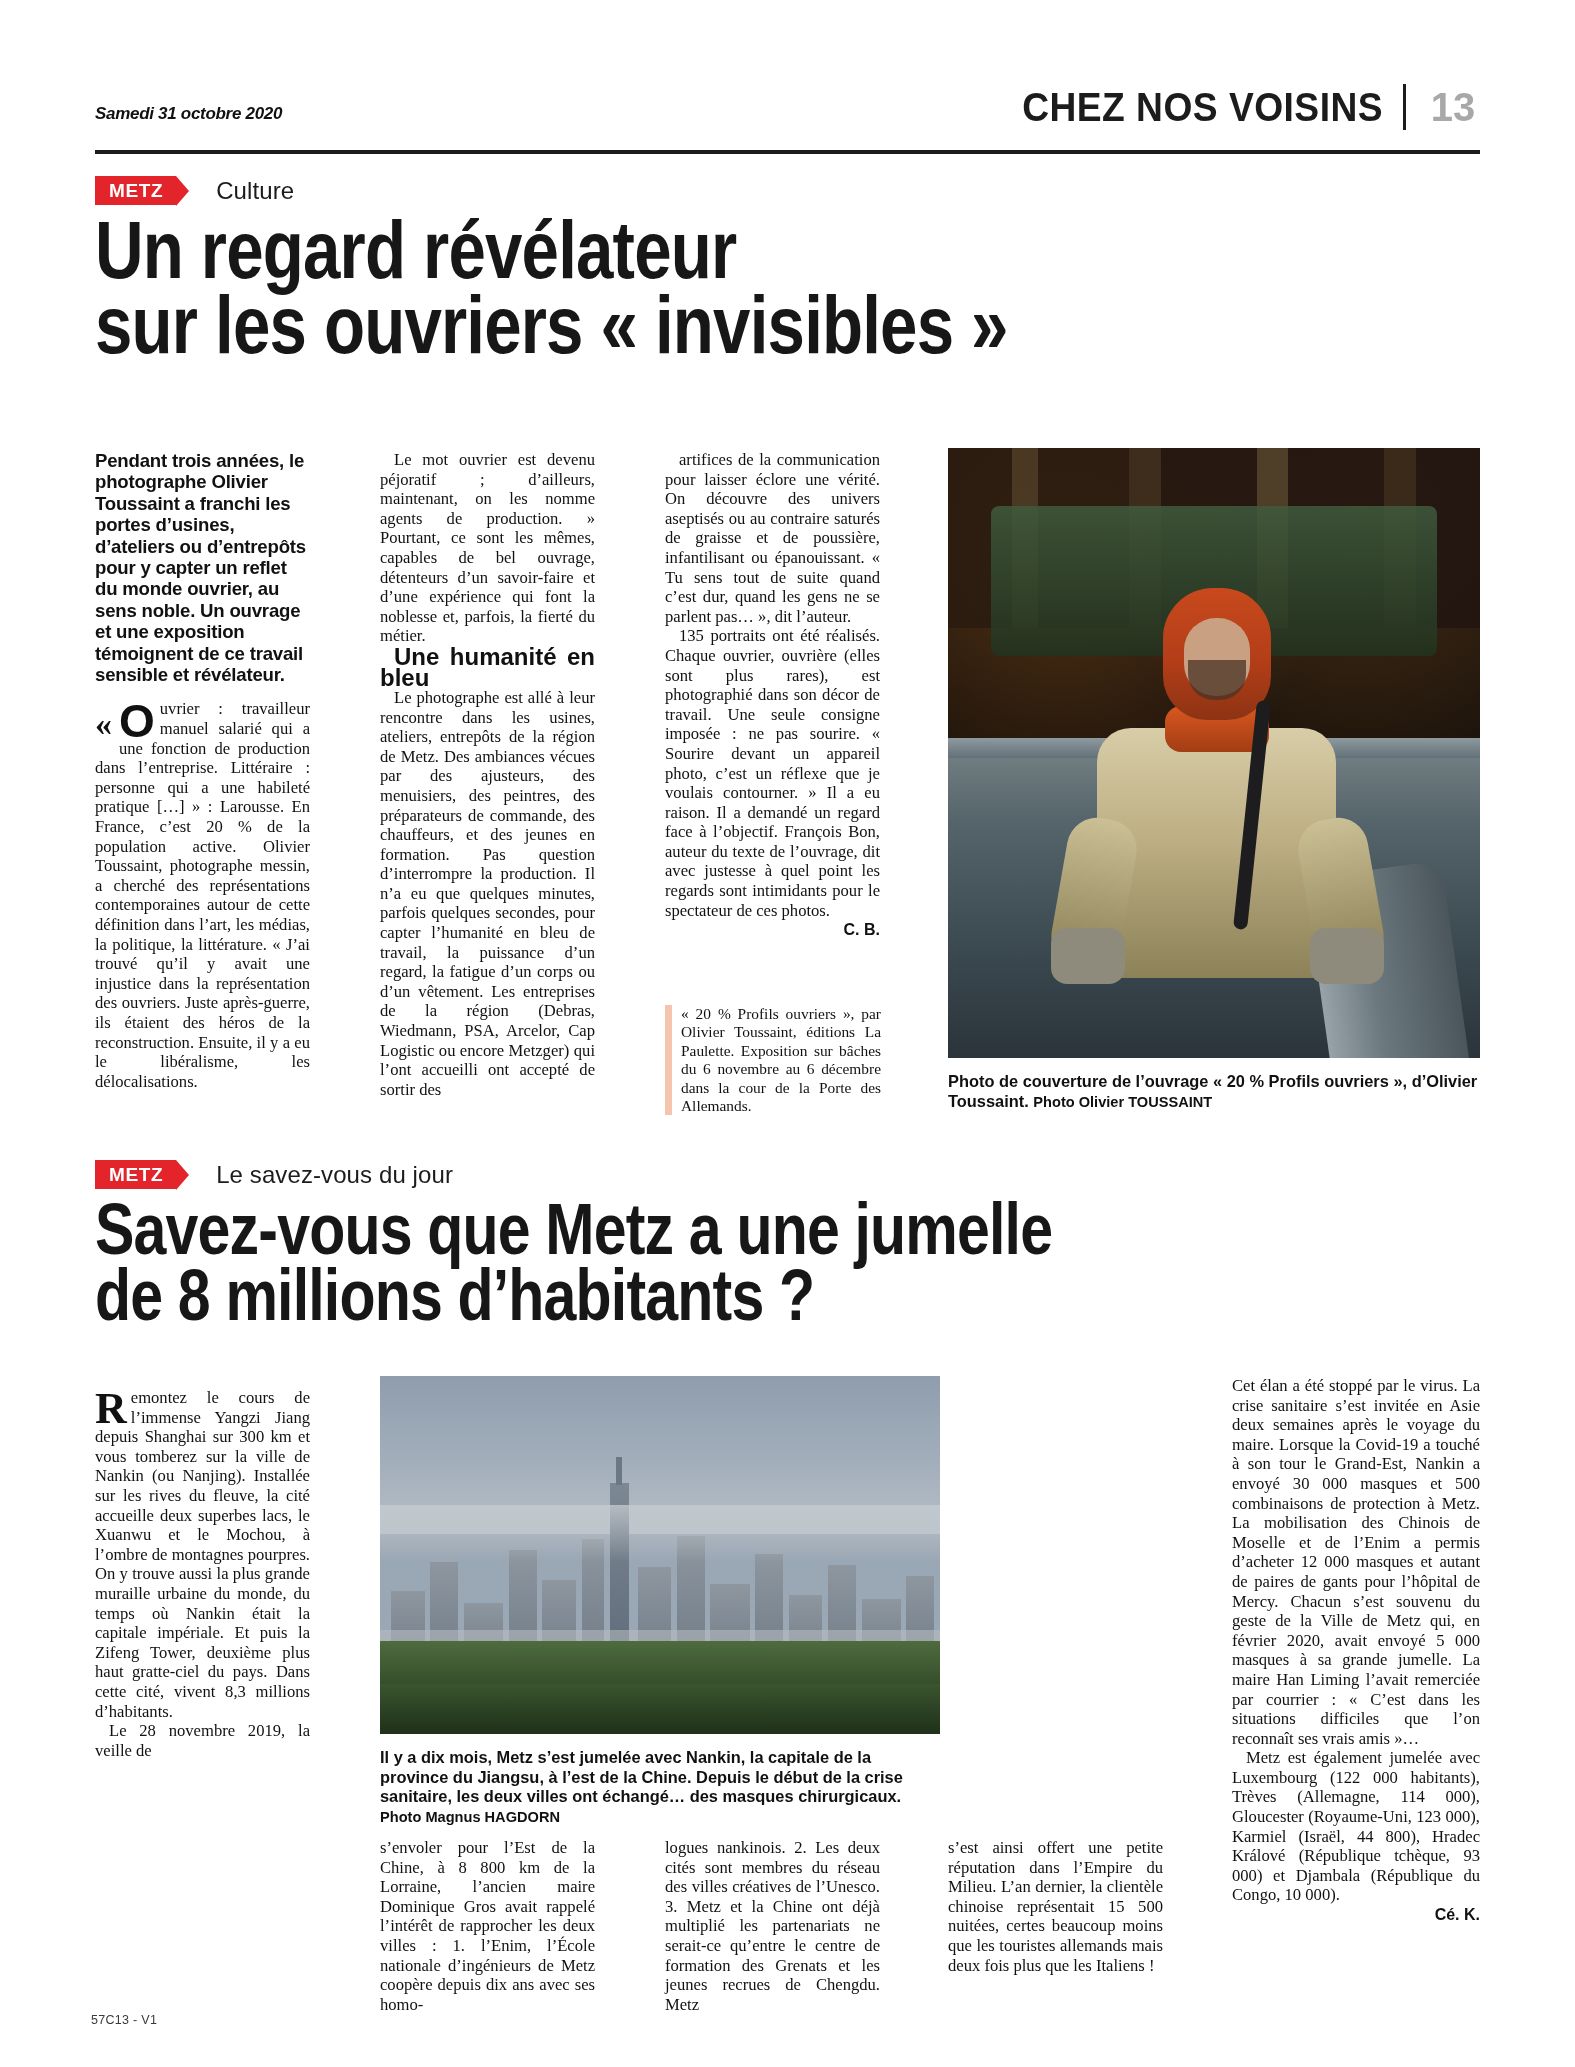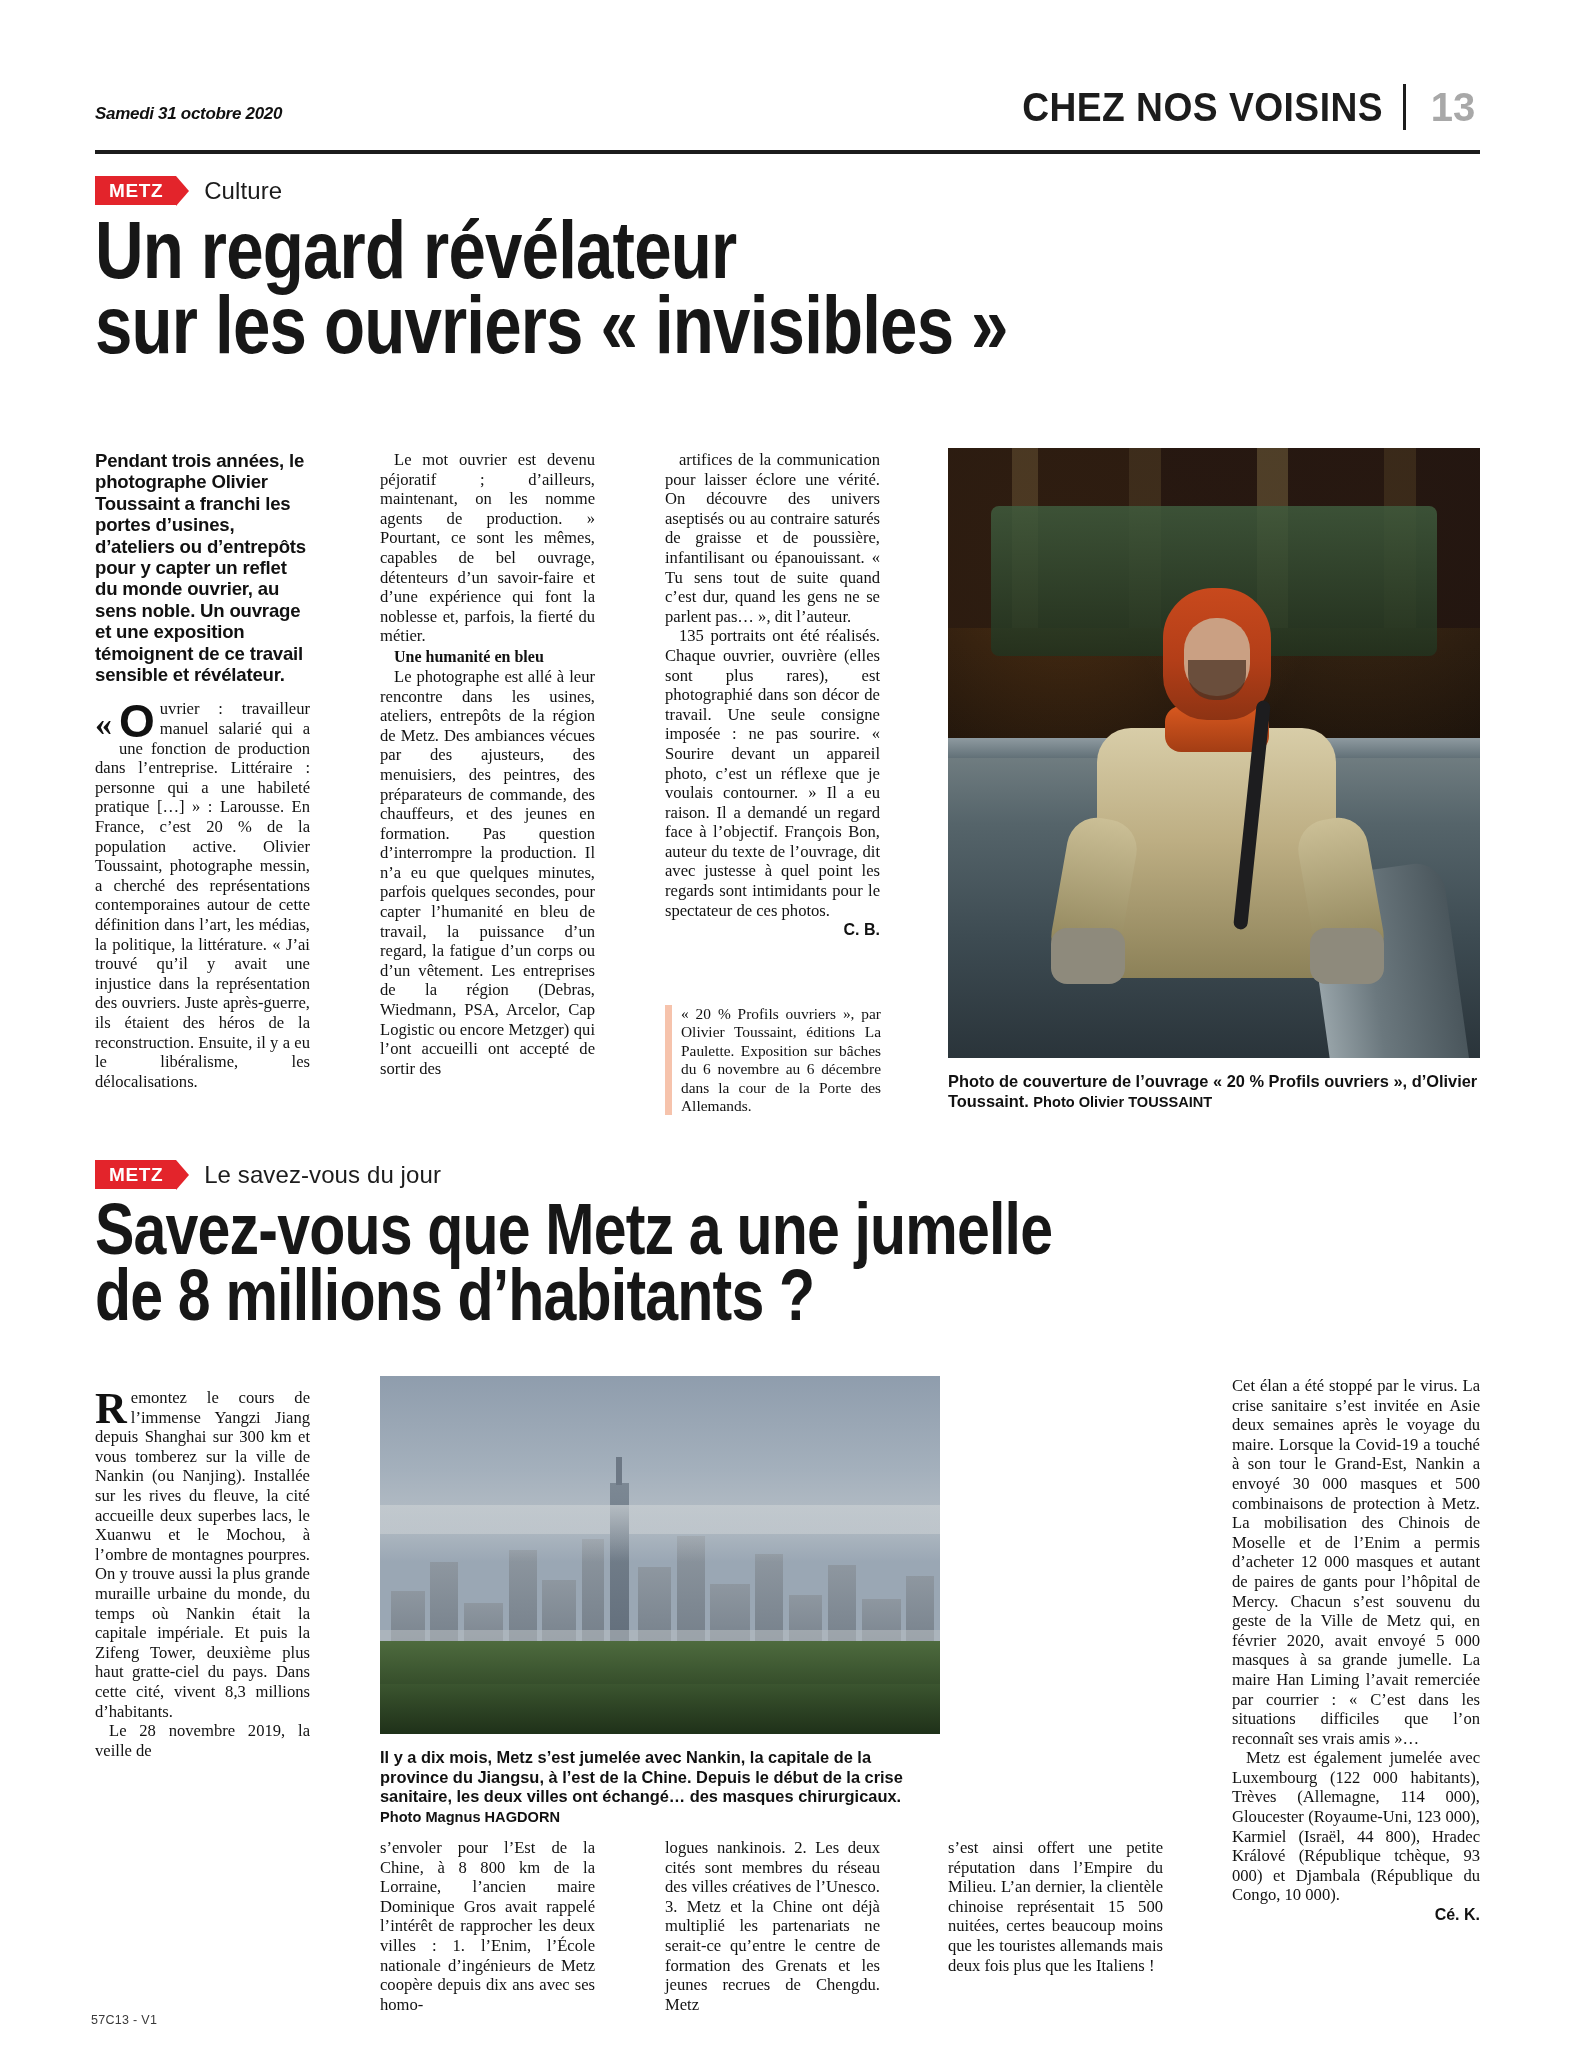--- a/index.html
+++ b/index.html
@@ -9,37 +9,37 @@
   
   .masthead{position:absolute;left:95px;top:96px;width:1385px;height:44px;}
   .mh-date{position:absolute;left:0;top:8px;font-family:"Liberation Sans",sans-serif;font-style:italic;font-weight:700;font-size:17px;letter-spacing:-.3px;color:#111;}
   .mh-right{position:absolute;right:0;top:-12px;display:flex;align-items:center;gap:20px;}
   .mh-title{font-family:"Liberation Sans",sans-serif;font-weight:700;font-size:40px;letter-spacing:.5px;color:#1c1c1c;transform:scaleX(.93);transform-origin:right center;}
   .mh-sep{width:3px;height:46px;background:#1c1c1c;}
   .mh-page{font-family:"Liberation Sans",sans-serif;font-weight:700;font-size:40px;color:#a8a8a8;min-width:54px;text-align:center;}
   .mh-rule{position:absolute;left:95px;top:150px;width:1385px;height:4px;background:#1c1c1c;}
 
   
-  .kicker{position:absolute;display:flex;align-items:center;gap:16px;}
+  .kicker{position:absolute;display:flex;align-items:center;gap:28px;}
   .badge{position:relative;background:#e3242b;color:#fff;font-family:"Liberation Sans",sans-serif;font-weight:700;font-size:19px;letter-spacing:.6px;padding:5px 13px 5px 14px;line-height:1;}
   .badge:after{content:"";position:absolute;right:-13px;top:0;width:0;height:0;border-top:15px solid transparent;border-bottom:15px solid transparent;border-left:13px solid #e3242b;}
   .kicker-label{font-family:"Liberation Sans",sans-serif;font-weight:400;font-size:24px;color:#1c1c1c;margin-left:12px;letter-spacing:.1px;}
 
   
   .headline{position:absolute;font-family:"Liberation Sans",sans-serif;font-weight:700;color:#171717;line-height:.92;letter-spacing:-1px;}
   .headline span{display:block;transform:scaleX(.82);transform-origin:left center;white-space:nowrap;}
   #headline-1{left:95px;top:212px;font-size:82px;}
   #headline-2{left:95px;top:1196px;font-size:72px;}
 
   
   .col{position:absolute;font-size:16.6px;line-height:19.6px;text-align:justify;hyphens:auto;}
   .col p{margin:0;text-indent:14px;}
   .col p.noindent{text-indent:0;}
   .lede{font-family:"Liberation Sans",sans-serif;font-weight:700;font-size:18.6px;line-height:21.4px;text-align:left;letter-spacing:-.2px;}
-  .subhead{font-family:Liberation Serif, serif;font-weight:700;font-size:16px;line-height:21px;margin:12px 0 3px;text-indent:0;}
+  .subhead{font-family:Liberation Sans, sans-serif;font-weight:700;font-size:24px;line-height:21px;margin:12px 0 3px;text-indent:0;}
   .dropwrap{position:relative;}
   .guill{float:left;font-family:"Liberation Serif",serif;font-weight:700;font-size:34px;line-height:34px;margin:8px 7px 0 0;}
   .dropcap{float:left;font-family:"Liberation Sans",sans-serif;font-weight:700;font-size:46px;line-height:38px;margin:3px 5px -4px 0;}
   .dropcap-serif{float:left;font-family:"Liberation Serif",serif;font-weight:700;font-size:44px;line-height:36px;margin:3px 4px -2px 0;}
   .sig{text-align:right;font-family:"Liberation Sans",sans-serif;font-weight:700;font-size:16px;margin-top:6px;text-indent:0;}
 
   
   .infobox{position:absolute;padding-left:16px;font-size:15.4px;line-height:18.4px;text-align:justify;}
   .infobox:before{content:"";position:absolute;left:0;top:0;bottom:0;width:7px;background:#f6c3ac;}
 

